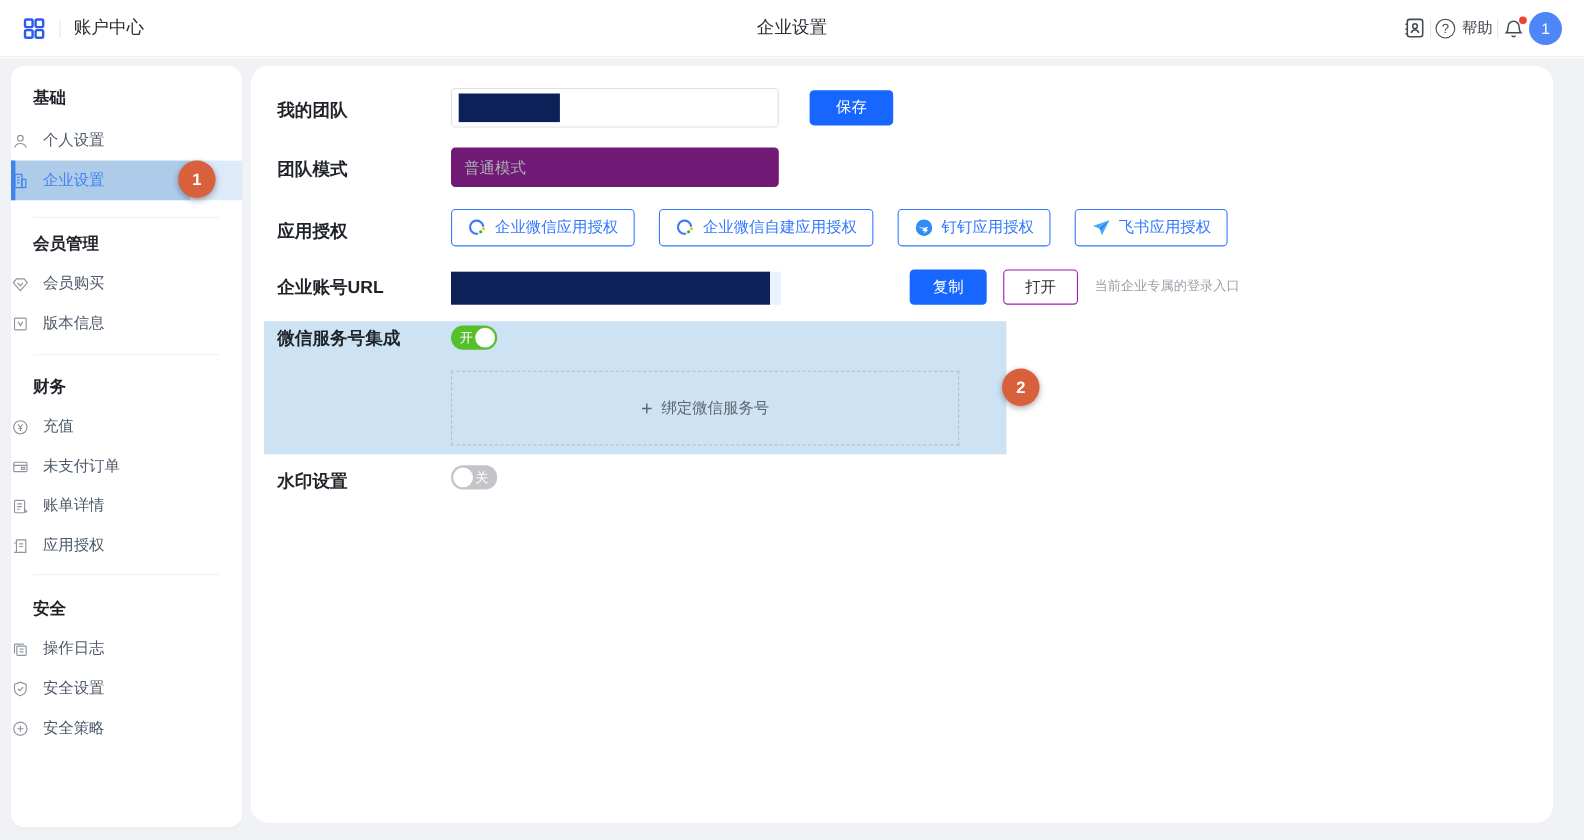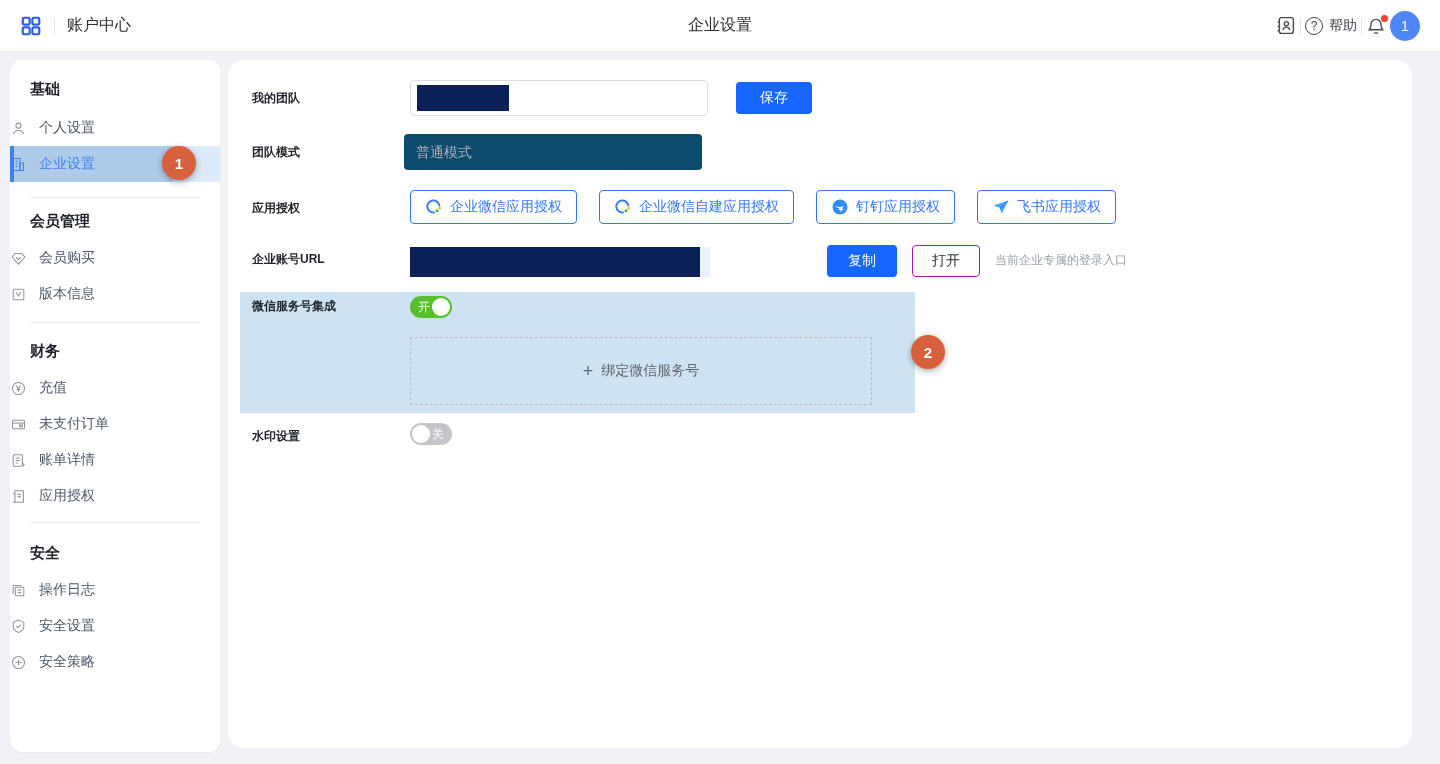--- a/index.html
+++ b/index.html
@@ -24,28 +24,28 @@
   .sidebar-card { position:absolute; left:10px; top:60px; width:210px; height:692px; background:#fff; border-radius:12px; box-shadow:0 1px 3px rgba(0,0,0,.03); }
   .side-title { position:absolute; left:20px; font-size:15px; font-weight:700; color:#1f2329; }
   .side-item { position:absolute; left:0; width:210px; height:36px; display:flex; align-items:center; gap:12px; font-size:14px; color:#4e5969; cursor:pointer; }
   .side-item svg { width:17px; height:17px; flex:none; }
   .side-item.selected { background:#ddeafa; color:#1766ff; }
   .side-item.selected::before { content:""; position:absolute; left:0; top:0; width:4px; height:36px; background:#1766ff; }
   .side-div { position:absolute; left:20px; width:170px; height:1px; background:#eef0f2; }
 
   
   .main-card { position:absolute; left:228px; top:60px; width:1184px; height:688px; background:#fff; border-radius:16px; }
-  .row-label { position:absolute; left:24px; font-size:12px; font-weight:700; color:#1f2329; z-index:3; }
+  .row-label { position:absolute; left:24px; font-size:16px; font-weight:700; color:#1f2329; z-index:3; }
 
   .team-input { position:absolute; left:182px; top:20px; width:298px; height:36px; background:#fff; border:1px solid #dcdfe6; border-radius:4px; }
   .redact-1 { position:absolute; left:6px; top:4px; width:92px; height:26px; background:#0c2157; }
   .btn-primary { position:absolute; height:32px; background:#1766ff; color:#fff; font-size:14px; border:none; border-radius:4px; cursor:pointer; display:flex; align-items:center; justify-content:center; font-family:inherit; }
   .save-btn { left:508px; top:22px; width:76px; }
 
-  .mode-field { position:absolute; left:176px; top:74px; width:298px; height:36px; background:#0c4a6e; border-radius:4px; line-height:36px; padding-left:12px; font-size:14px; color:#a9adb3; }
+  .mode-field { position:absolute; left:182px; top:74px; width:298px; height:36px; background:#701a75; border-radius:4px; line-height:36px; padding-left:12px; font-size:14px; color:#a9adb3; }
 
   .auth-row { position:absolute; left:182px; top:130px; display:flex; gap:22px; }
   .auth-btn { height:34px; padding:0 14px; display:inline-flex; align-items:center; gap:7px; background:#fff; border:1px solid #3377ff; border-radius:4px; color:#3377ff; font-size:14px; cursor:pointer; font-family:inherit; }
   .auth-btn svg { width:18px; height:18px; flex:none; }
 
   .url-field { position:absolute; left:182px; top:187px; width:300px; height:30px; background:#eaf2fd; }
   .redact-2 { position:absolute; left:0; top:0; width:290px; height:30px; background:#0c2157; }
   .copy-btn { left:599px; top:185px; width:70px; }
   .open-btn { position:absolute; left:684px; top:185px; width:68px; height:32px; background:#fff; border:1px solid #a21caf; border-radius:4px; color:#2b2f36; font-size:14px; cursor:pointer; display:flex; align-items:center; justify-content:center; font-family:inherit; }
   .url-hint { position:absolute; left:767px; top:192px; font-size:12px; color:#9aa1a9; }

